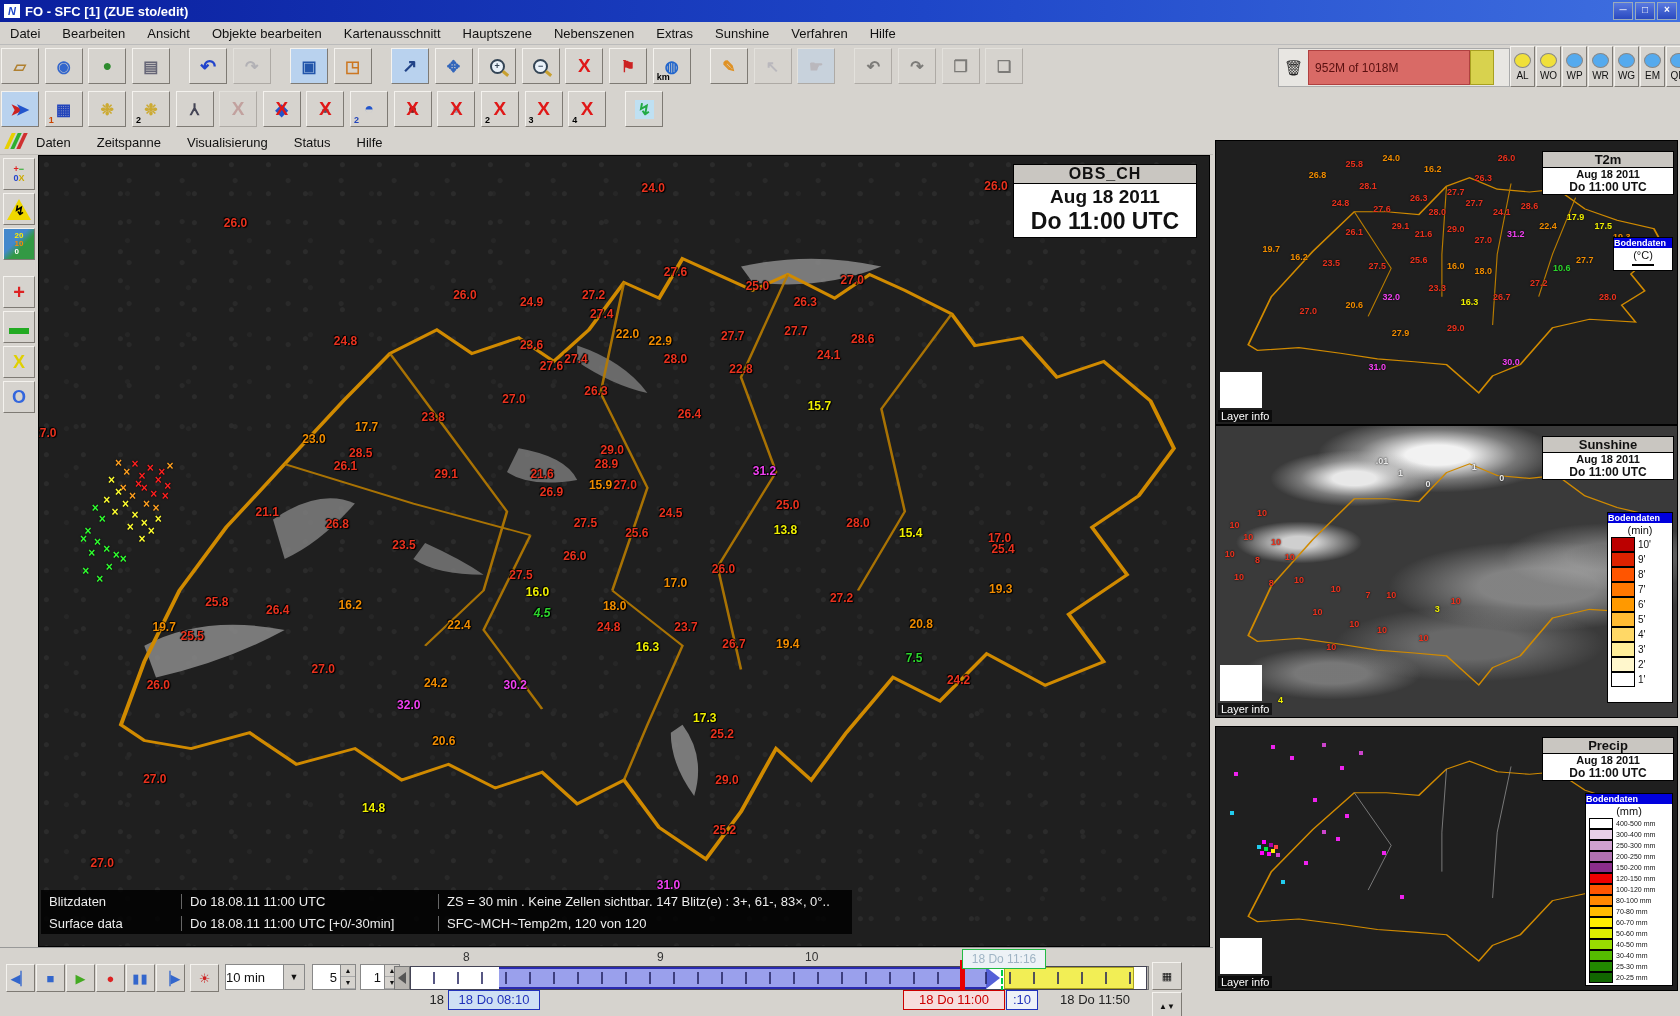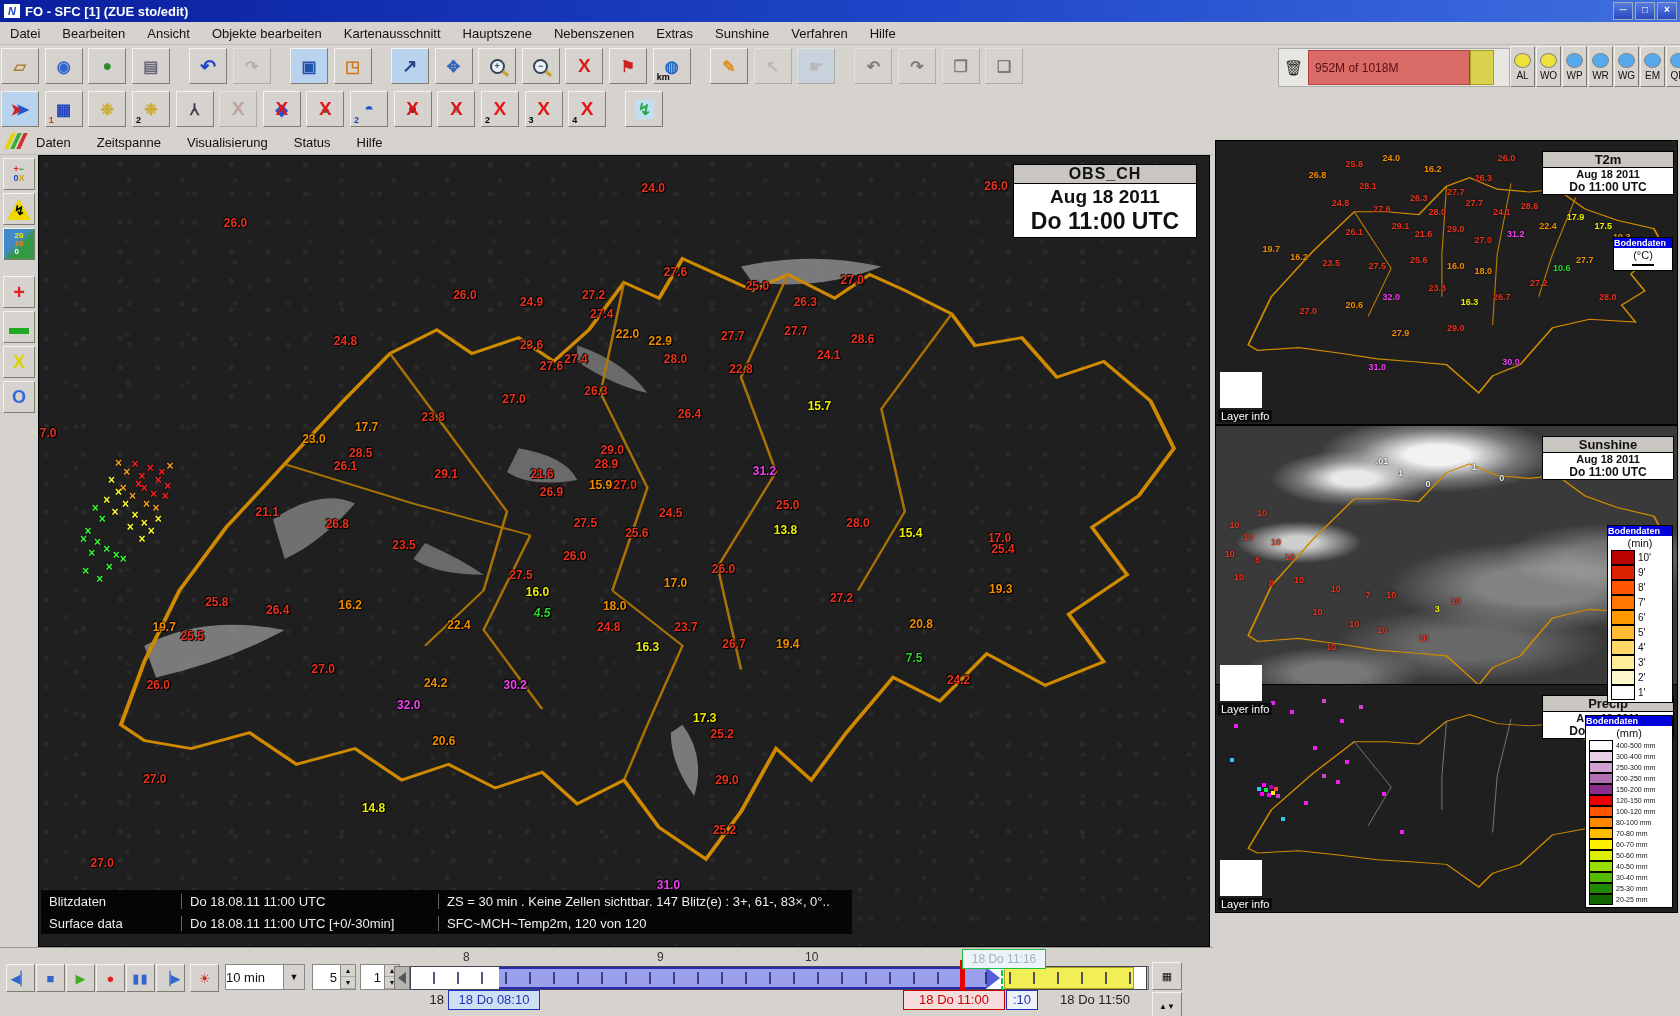--- a/index.html
+++ b/index.html
@@ -761,21 +761,21 @@
         <div class="mini-val" style="left: 62%; top: 18%; color: rgb(232, 232, 232);">0</div>
       </div>
     <div class="mini-label">
       <div class="hdr">Sunshine</div>
       <div class="d1">Aug 18 2011</div>
       <div class="d2">Do 11:00 UTC</div>
     </div>
     <div class="legend" style="bottom:14px;width:64px">
       <div class="hdr">Bodendaten</div>
       <div class="unit">(min)</div>
-      <div class="rows" style="padding-bottom:2px">
+      <div class="rows" style="padding-bottom:15px">
           <div class="lrow">
             <div class="sw" style="background: rgb(187, 0, 0);"></div>
             <div class="lb" style="font-size: 10px;">10'</div>
           </div>
           <div class="lrow">
             <div class="sw" style="background: rgb(221, 34, 0);"></div>
             <div class="lb" style="font-size: 10px;">9'</div>
           </div>
           <div class="lrow">
             <div class="sw" style="background: rgb(255, 85, 0);"></div>
@@ -808,21 +808,21 @@
           <div class="lrow">
             <div class="sw" style="background: rgb(255, 255, 255);"></div>
             <div class="lb" style="font-size: 10px;">1'</div>
           </div>
         </div>
     </div>
     <div class="whitebox"></div>
     <div class="layerinfo">Layer info</div>
   </div>
 
-  <div class="mini" id="panel-precip" style="top:553px;height:229px">
+  <div class="mini" id="panel-precip" style="top:595px;height:265px">
     <svg viewBox="0 0 100 100" preserveAspectRatio="none">
       <path d="M 7 72 L 12 55 L 21 39 L 30 25 L 37 25 L 44 26 L 50 16 L 55 13 L 61 17 L 68 18 L 74 17 L 80 24 L 87 28 L 95 31 L 97 37 L 90 47 L 93 53 L 88 58 L 91 64 L 81 63 L 73 66 L 66 79 L 60 83 L 57 89 L 50 79 L 43 78 L 35 77 L 27 75 L 18 73 L 9 74 Z" fill="none" stroke="#d08a00" stroke-width="0.4"></path>
       <path d="M 30 25 L 38 45 L 33 62 M 50 16 L 49 40 L 49 55 M 64 15 L 61 40 L 60 65" fill="none" stroke="#9a9a9a" stroke-width="0.2"></path>
     </svg>
     <div class="vals" style="position:absolute;inset:0">
         <div class="dot4" style="left: 12%; top: 7%; background: rgb(238, 34, 238);"></div>
         <div class="dot4" style="left: 16%; top: 11%; background: rgb(238, 34, 238);"></div>
         <div class="dot4" style="left: 23%; top: 6%; background: rgb(204, 68, 204);"></div>
         <div class="dot4" style="left: 4%; top: 17%; background: rgb(238, 34, 238);"></div>
         <div class="dot4" style="left: 27%; top: 15%; background: rgb(238, 34, 238);"></div>

